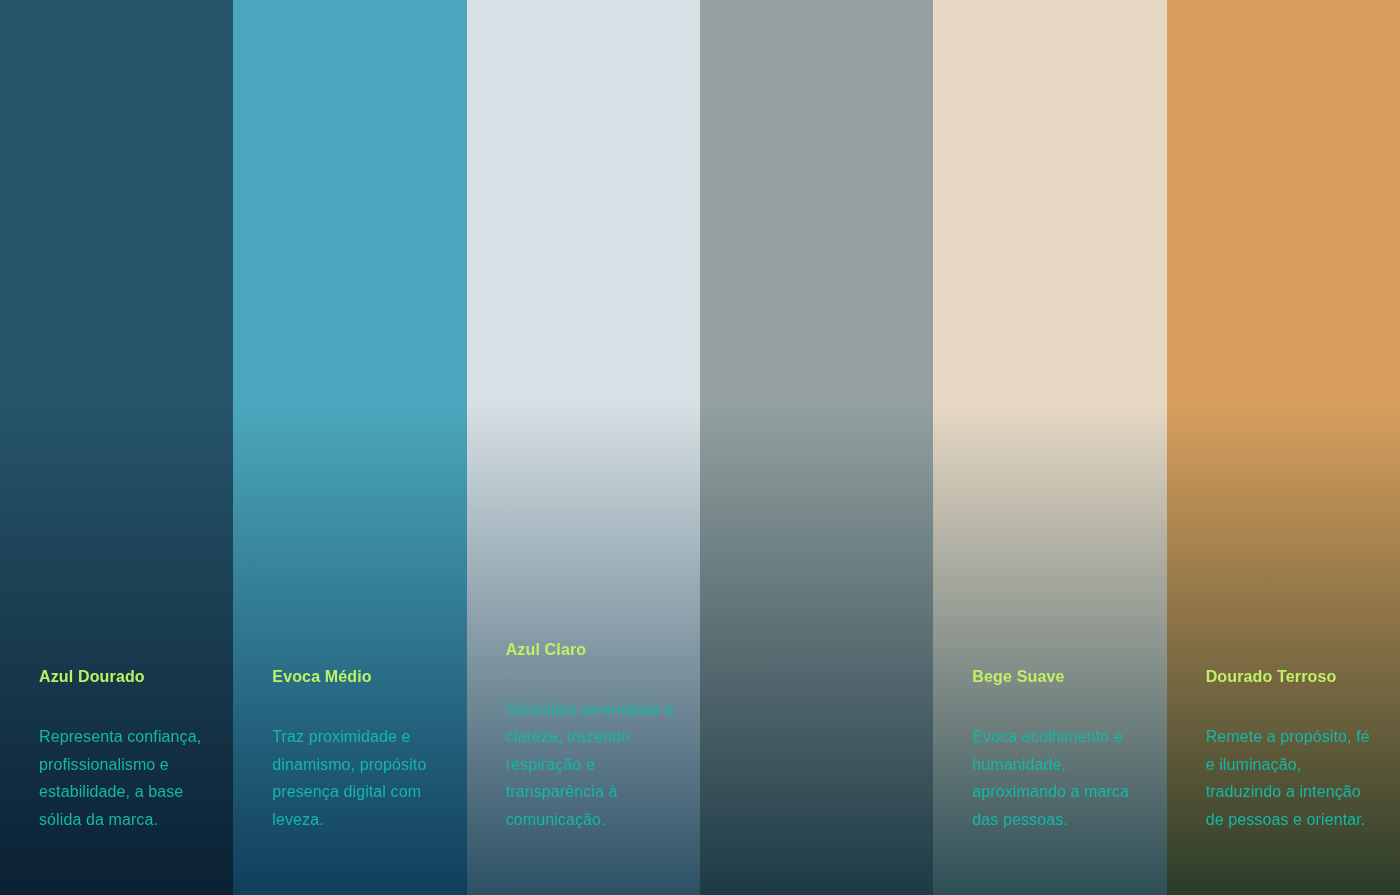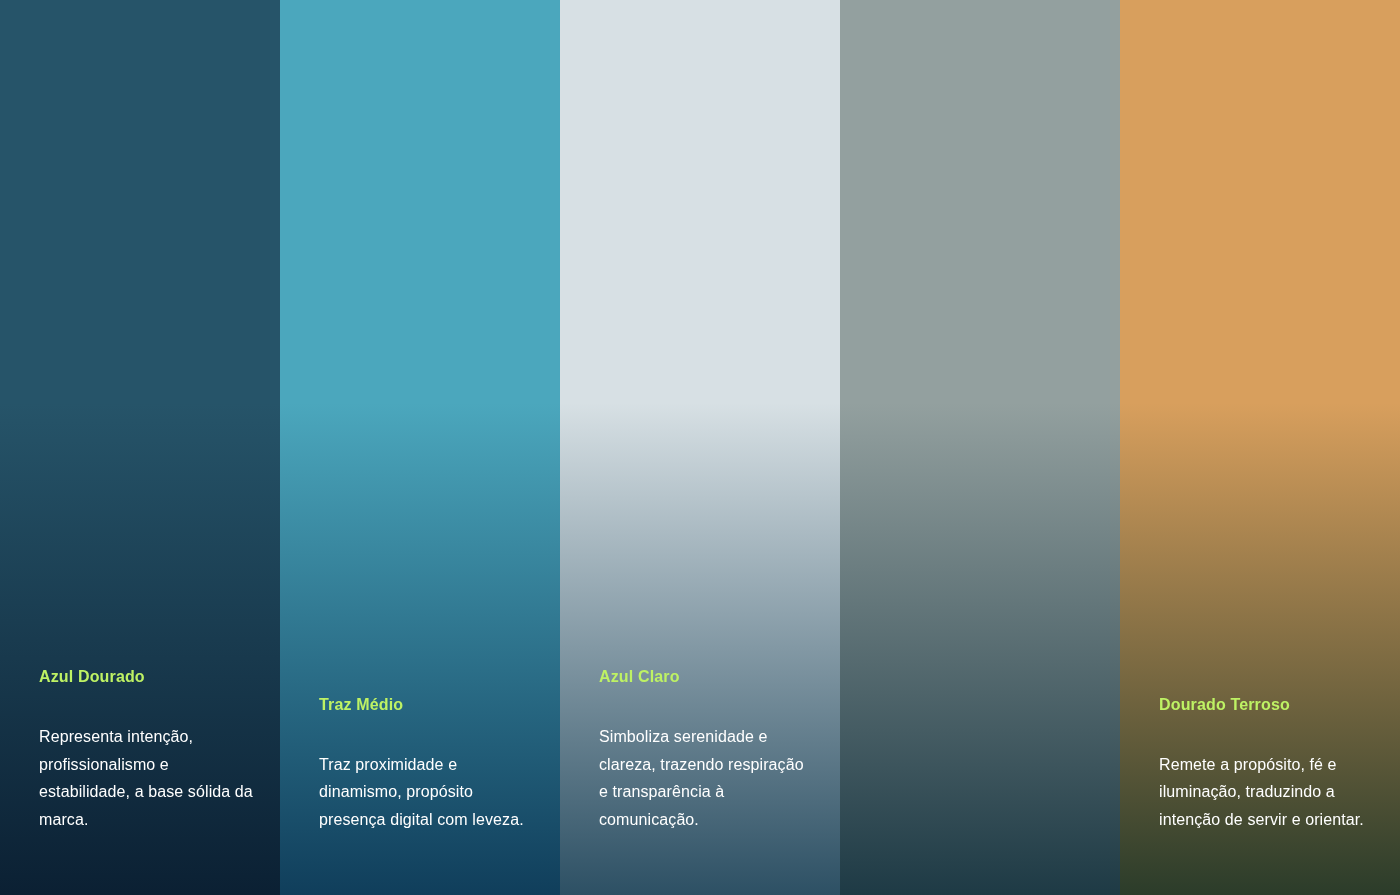--- a/index.html
+++ b/index.html
@@ -43,58 +43,66 @@
     font-weight:bold;
     color:#bef264;
     letter-spacing:.15px;
     line-height:20px;
     margin-bottom:36px;
     white-space:nowrap;
   }
   .sw-desc {
     font-size:16px;
     font-weight:normal;
-    color:#ffffff;
+    color:#14b8a6;
     line-height:27.5px;
     letter-spacing:.1px;
   }
 </style>
 </head>
 <body>
 
 <div id="palette">
     <div class="swatch">
       <div class="base" style="background: rgb(38, 84, 105);"></div>
       <div class="shade" style="background: linear-gradient(rgb(38, 84, 105) 0%, rgb(11, 32, 51) 100%);"></div>
       <div class="content">
         <div class="sw-title">Azul Dourado</div>
-        <div class="sw-desc">Representa intenção, profissionalismo e estabilidade, a base sólida da marca.</div>
+        <div class="sw-desc">Representa confiança, profissionalismo e estabilidade, a base sólida da marca.</div>
       </div>
     </div>
     <div class="swatch">
       <div class="base" style="background: rgb(75, 167, 189);"></div>
       <div class="shade" style="background: linear-gradient(rgb(75, 167, 189) 0%, rgb(16, 62, 91) 100%);"></div>
       <div class="content">
-        <div class="sw-title">Traz Médio</div>
+        <div class="sw-title">Evoca Médio</div>
         <div class="sw-desc">Traz proximidade e dinamismo, propósito presença digital com leveza.</div>
       </div>
     </div>
     <div class="swatch">
       <div class="base" style="background: rgb(215, 224, 228);"></div>
       <div class="shade" style="background: linear-gradient(rgb(215, 224, 228) 0%, rgb(45, 80, 100) 100%);"></div>
       <div class="content">
         <div class="sw-title">Azul Claro</div>
         <div class="sw-desc">Simboliza serenidade e clareza, trazendo respiração e transparência à comunicação.</div>
       </div>
     </div>
     <div class="swatch">
       <div class="base" style="background: rgb(147, 160, 159);"></div>
       <div class="shade" style="background: linear-gradient(rgb(147, 160, 159) 0%, rgb(30, 58, 69) 100%);"></div>
     </div>
     <div class="swatch">
+      <div class="base" style="background: rgb(231, 216, 196);"></div>
+      <div class="shade" style="background: linear-gradient(rgb(231, 216, 196) 0%, rgb(46, 79, 87) 100%);"></div>
+      <div class="content">
+        <div class="sw-title">Bege Suave</div>
+        <div class="sw-desc">Evoca acolhimento e humanidade, aproximando a marca das pessoas.</div>
+      </div>
+    </div>
+    <div class="swatch">
       <div class="base" style="background: rgb(216, 159, 93);"></div>
       <div class="shade" style="background: linear-gradient(rgb(216, 159, 93) 0%, rgb(43, 60, 42) 100%);"></div>
       <div class="content">
         <div class="sw-title">Dourado Terroso</div>
-        <div class="sw-desc">Remete a propósito, fé e iluminação, traduzindo a intenção de servir e orientar.</div>
+        <div class="sw-desc">Remete a propósito, fé e iluminação, traduzindo a intenção de pessoas e orientar.</div>
       </div>
     </div>
   </div>
 
 </body></html>

